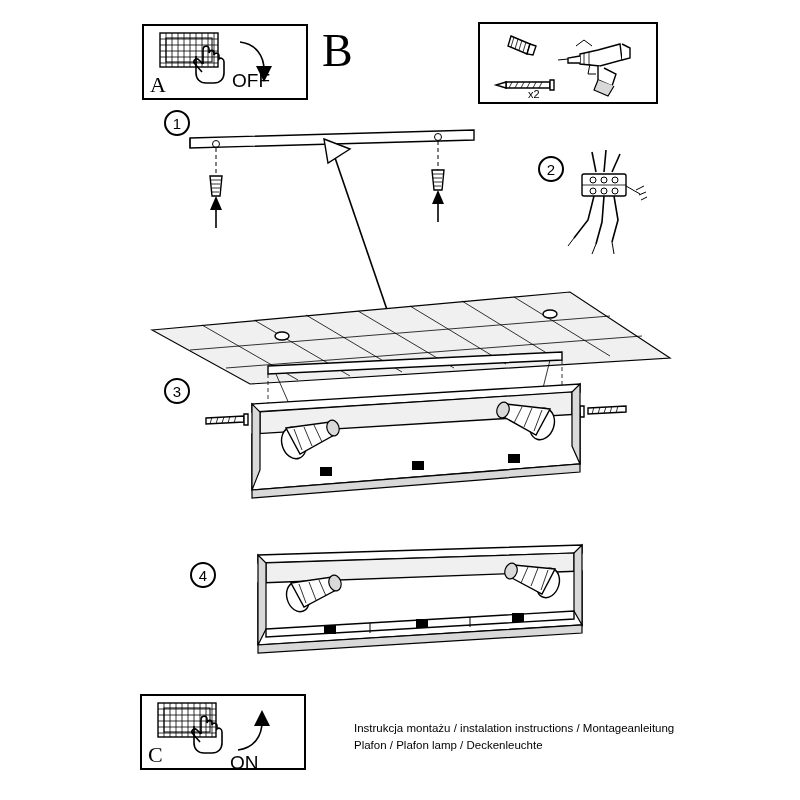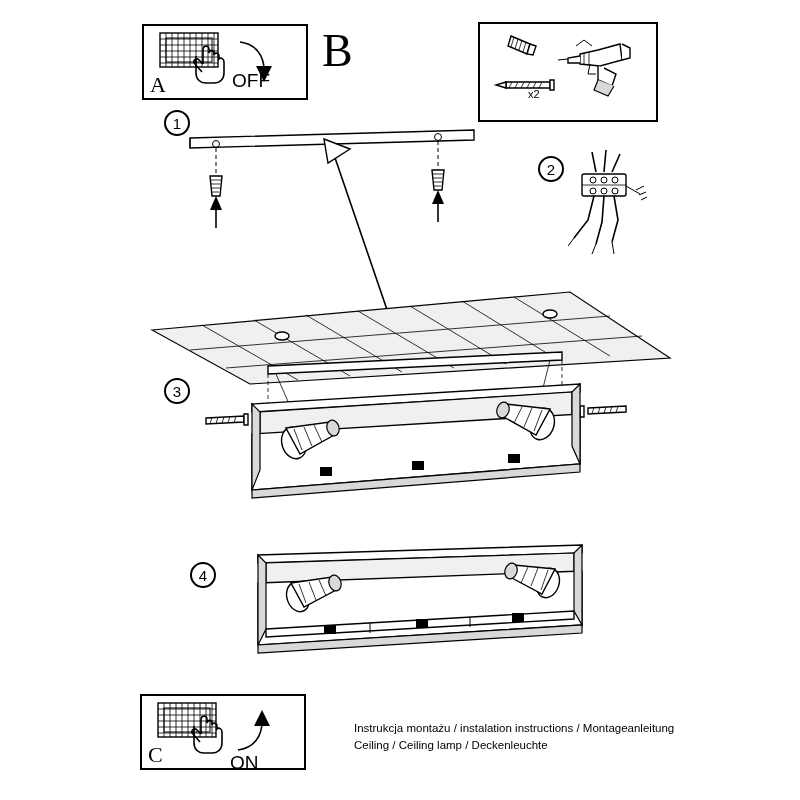--- a/index.html
+++ b/index.html
@@ -115,21 +115,21 @@
         <path d="M96 16 C112 18 120 30 120 44" class="stroke" stroke-width="5"></path>
         <path d="M120 56 L112 40 L128 40 Z" class="fillblk"></path>
       </g>
     </svg>
     <div class="abs corner-letter" style="left:6px; top:46px;">A</div>
     <div class="abs switch-word" style="left:88px; top:44px;">OFF</div>
   </div>
 
   <div class="abs big-letter" style="left:322px; top:28px;">B</div>
 
-  <div class="abs panel" style="left:478px; top:22px; width:180px; height:100px;">
+  <div class="abs panel" style="left:478px; top:22px; width:180px; height:82px;">
     <svg class="abs" style="left:0; top:0;" width="180" height="82" viewBox="0 0 180 82">
 
       <g>
         <path d="M31 12 L50 20 L47 30 L28 22 Z" class="fillwht"></path>
         <g class="hair">
           <line x1="34" y1="13" x2="31" y2="23"></line>
           <line x1="38" y1="15" x2="35" y2="25"></line>
           <line x1="42" y1="16" x2="39" y2="26"></line>
           <line x1="46" y1="18" x2="43" y2="28"></line>
         </g>
@@ -434,16 +434,16 @@
         <path d="M96 54 C112 52 120 40 120 26" class="stroke" stroke-width="5"></path>
         <path d="M120 14 L112 30 L128 30 Z" class="fillblk"></path>
       </g>
     </svg>
     <div class="abs corner-letter" style="left:6px; top:46px;">C</div>
     <div class="abs switch-word" style="left:88px; top:56px;">ON</div>
   </div>
 
   <div class="abs caption" style="left:330px; top:720px; width:330px;margin-left:24px;">
     <div>Instrukcja montażu / instalation instructions / Montageanleitung</div>
-    <div>Ceiling / Ceiling lamp / Deckenleuchte</div>
+    <div>Plafon / Plafon lamp / Deckenleuchte</div>
   </div>
 
 </div>
 
 </body></html>

